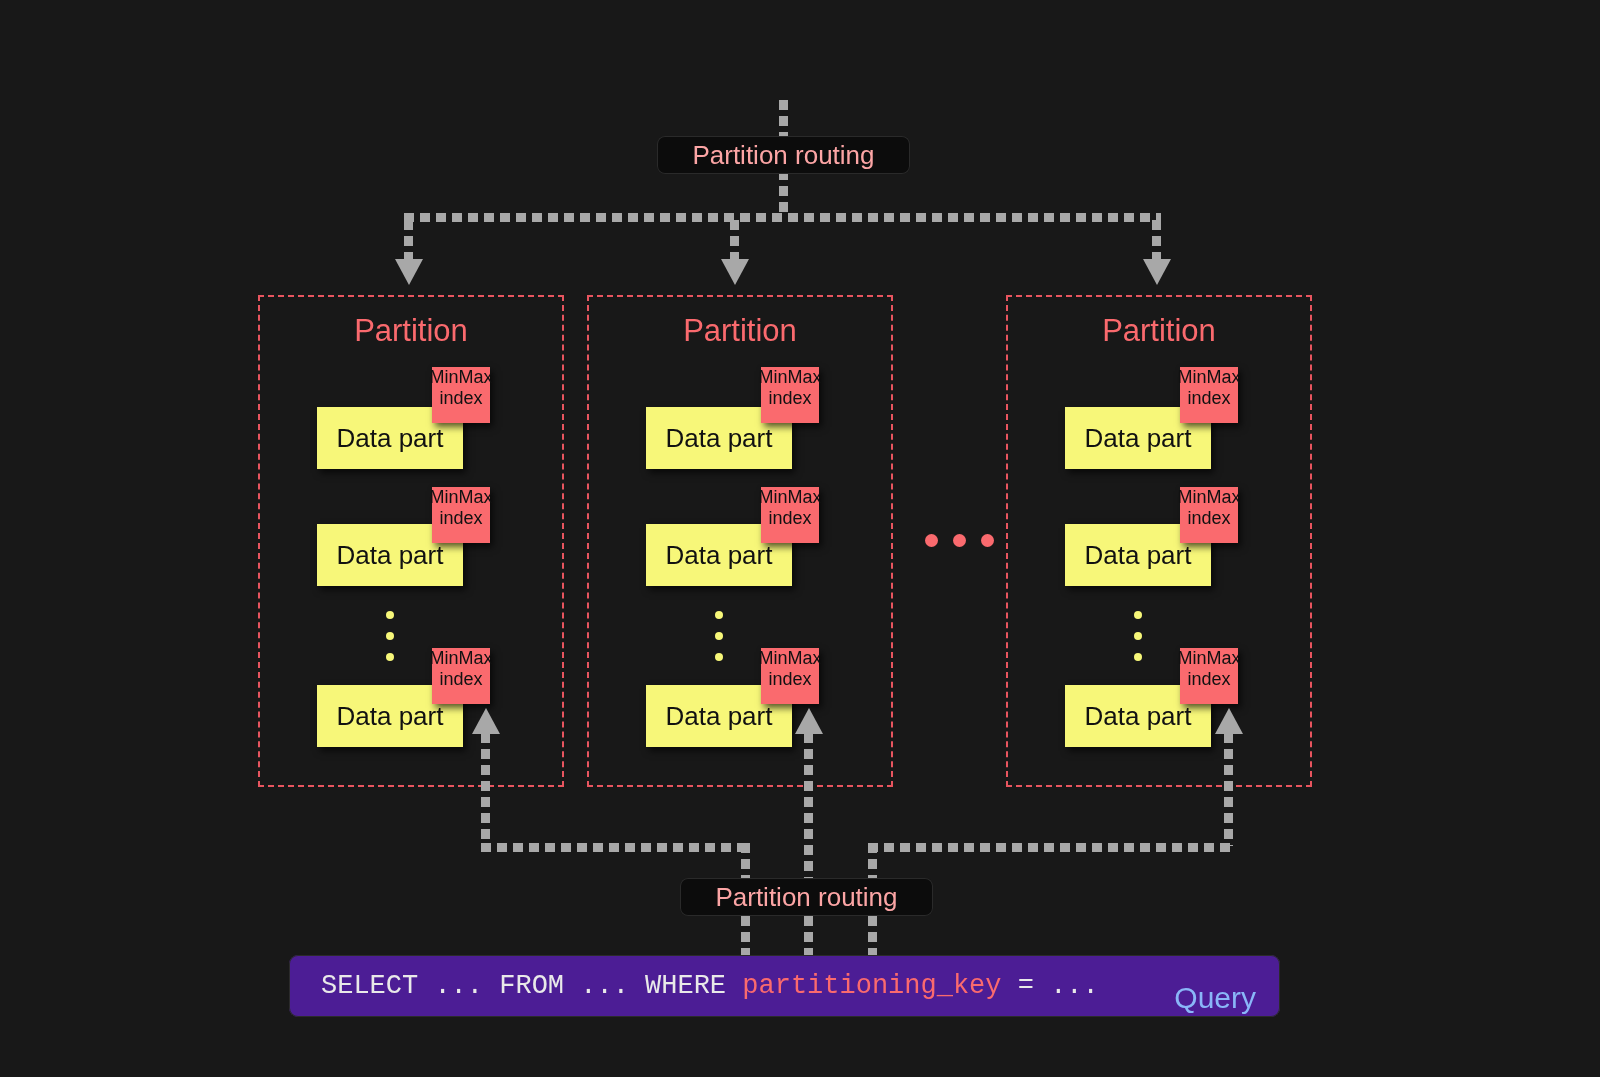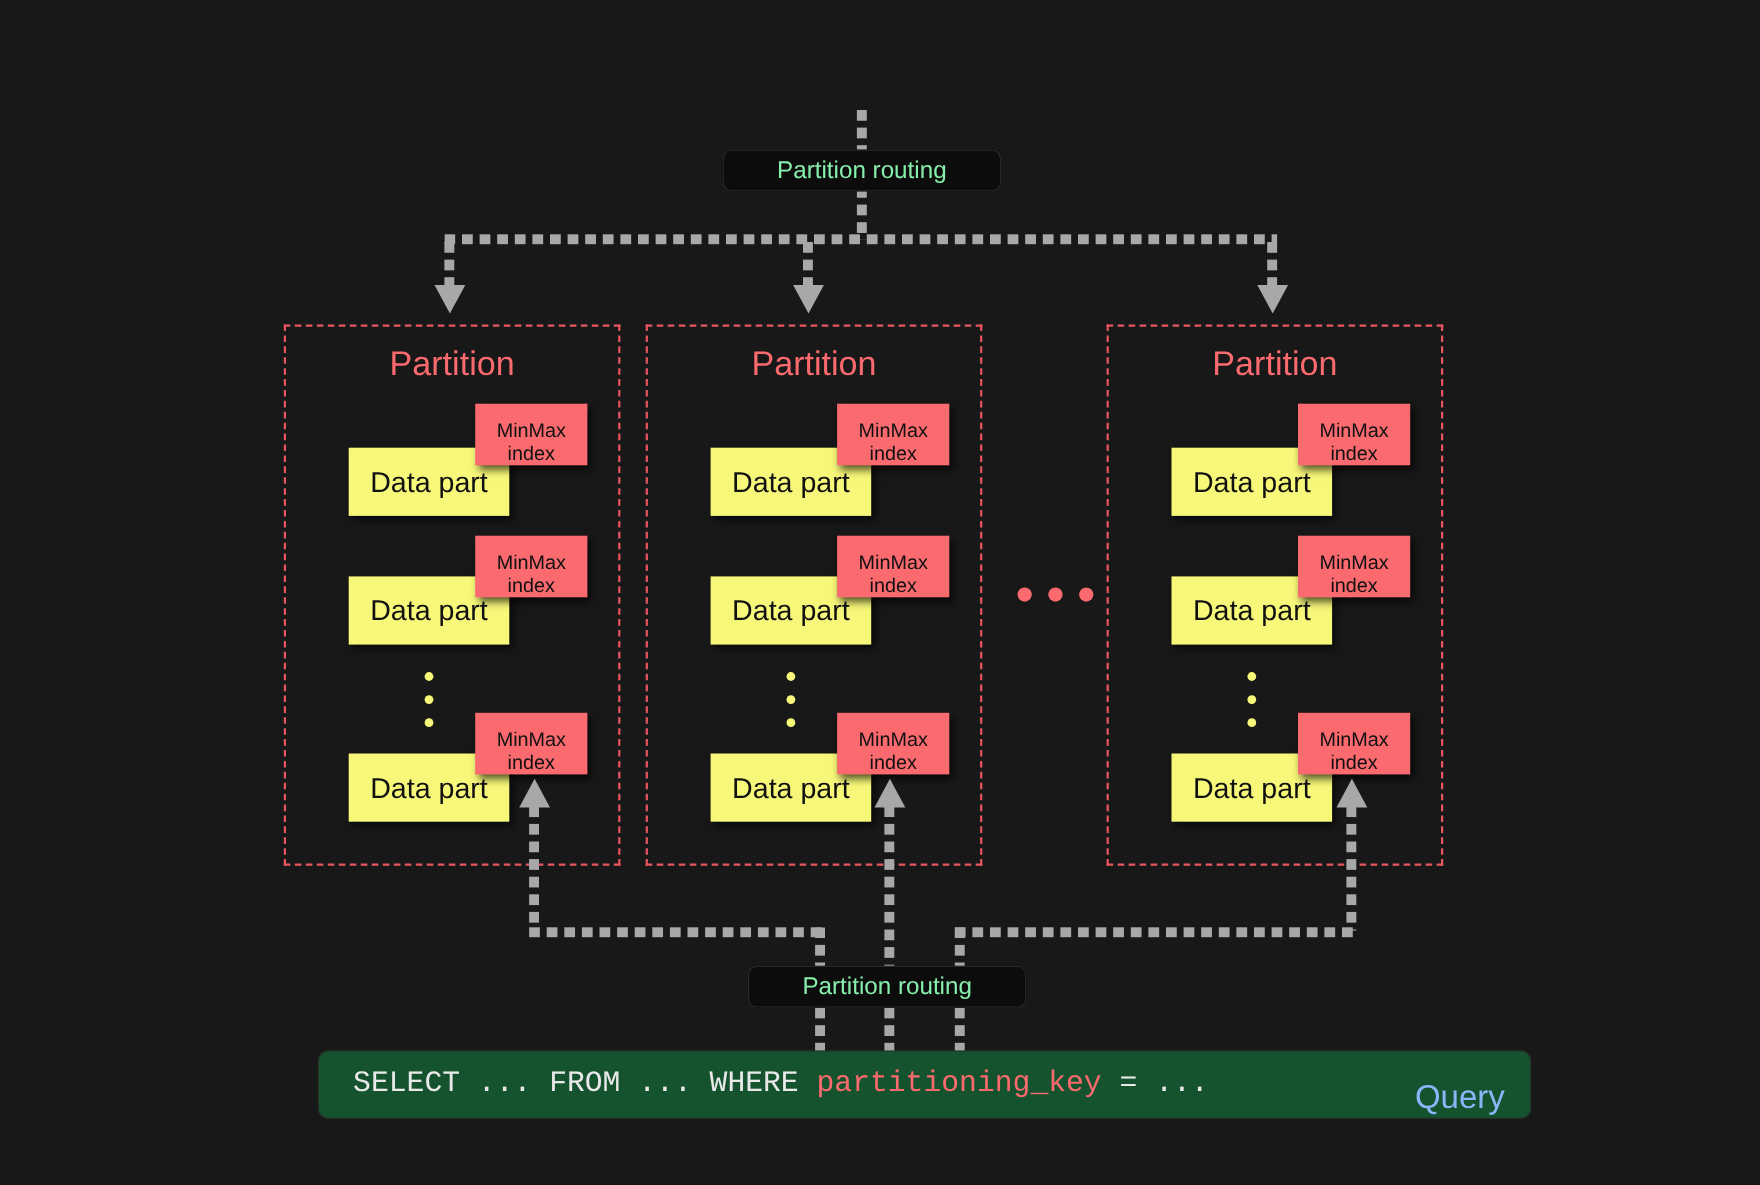--- a/index.html
+++ b/index.html
@@ -58,22 +58,22 @@
     width: 62px;
     height: 22px;
     background: #6e6e6e;
   }
 
   
   .pill {
     background: #0c0c0c;
     border-radius: 8px;
     box-shadow: inset 0 0 0 1px #2a2a2a;
-    color: #86efac;
-    font-size: 22px;
+    color: #fca5a5;
+    font-size: 26px;
     display: flex;
     align-items: center;
     justify-content: center;
     z-index: 8;
     white-space: nowrap;
   }
   #partition-routing-pill {
     left: 657px;
     top: 136px;
     width: 253px;
@@ -149,29 +149,29 @@
     font-size: 26px;
     display: flex;
     align-items: center;
     justify-content: center;
     box-shadow: 3px 4px 7px rgba(0,0,0,.65);
     z-index: 5;
     white-space: nowrap;
   }
   .minmax {
     position: absolute;
-    width: 102px;
+    width: 58px;
     height: 56px;
     background: #fa6a6e;
     color: #111;
     font-size: 18px;
     line-height: 1.18;
     text-align: center;
     display: flex;
-    align-items: flex-end;
+    align-items: flex-start;
     justify-content: center;
     box-shadow: 3px 4px 7px rgba(0,0,0,.65);
     z-index: 6;
   }
 
   
   .vdots { position: absolute; z-index: 5; }
   .vdots i {
     display: block;
     width: 8px; height: 8px;
@@ -192,23 +192,23 @@
     width: 13px; height: 13px;
     border-radius: 50%;
     background: #fa6a6e;
     display: block;
   }
 
   
   #query-bar {
     left: 289px;
     top: 955px;
-    width: 1103px;
+    width: 991px;
     height: 62px;
-    background: #14532d;
+    background: #4c1d95;
     border-radius: 9px;
     box-shadow: inset 0 0 0 1px #2b2b2b;
     z-index: 6;
   }
   #query-text {
     position: absolute;
     left: 32px;
     top: 50%;
     transform: translateY(-50%);
     font-family: "Liberation Mono", "DejaVu Sans Mono", monospace;

